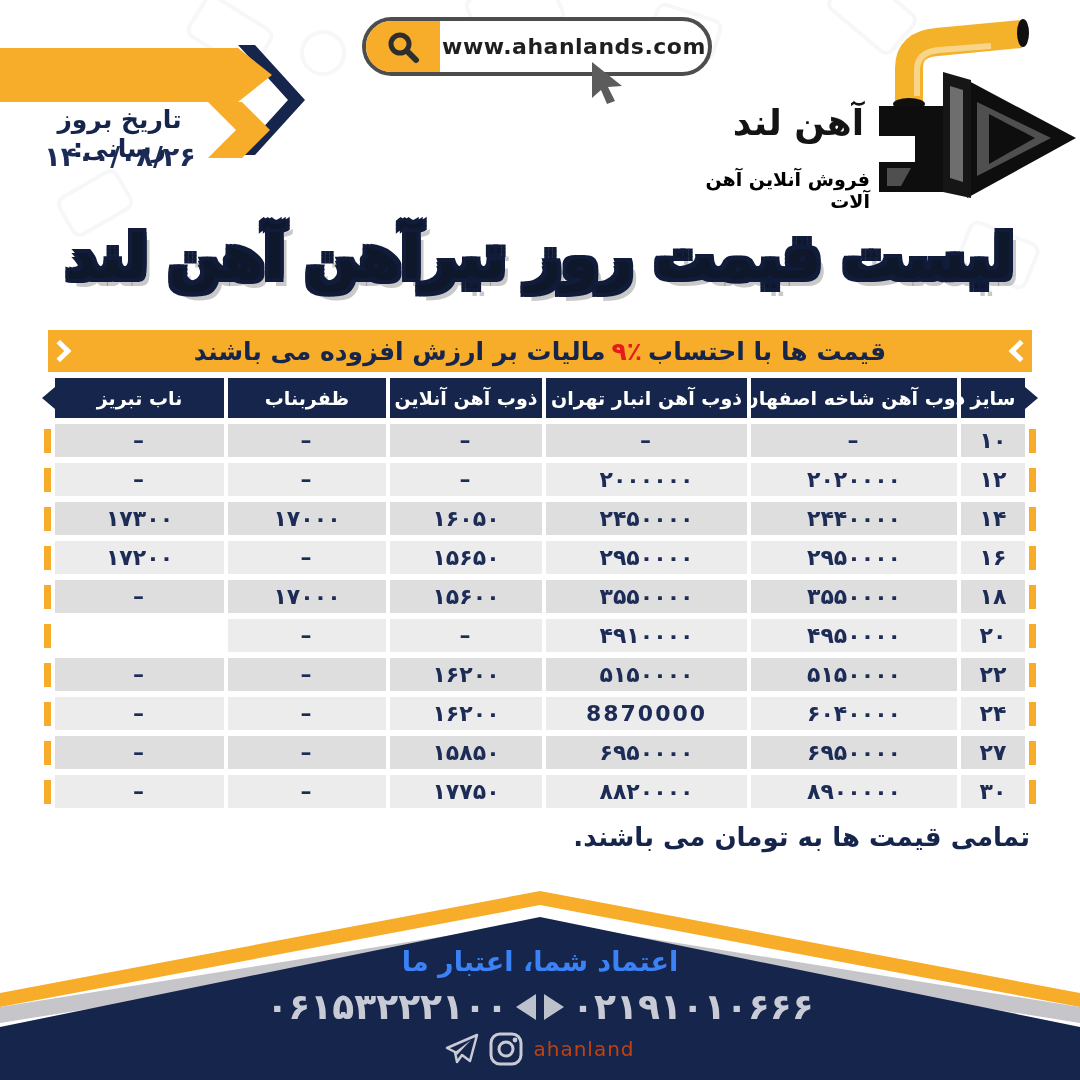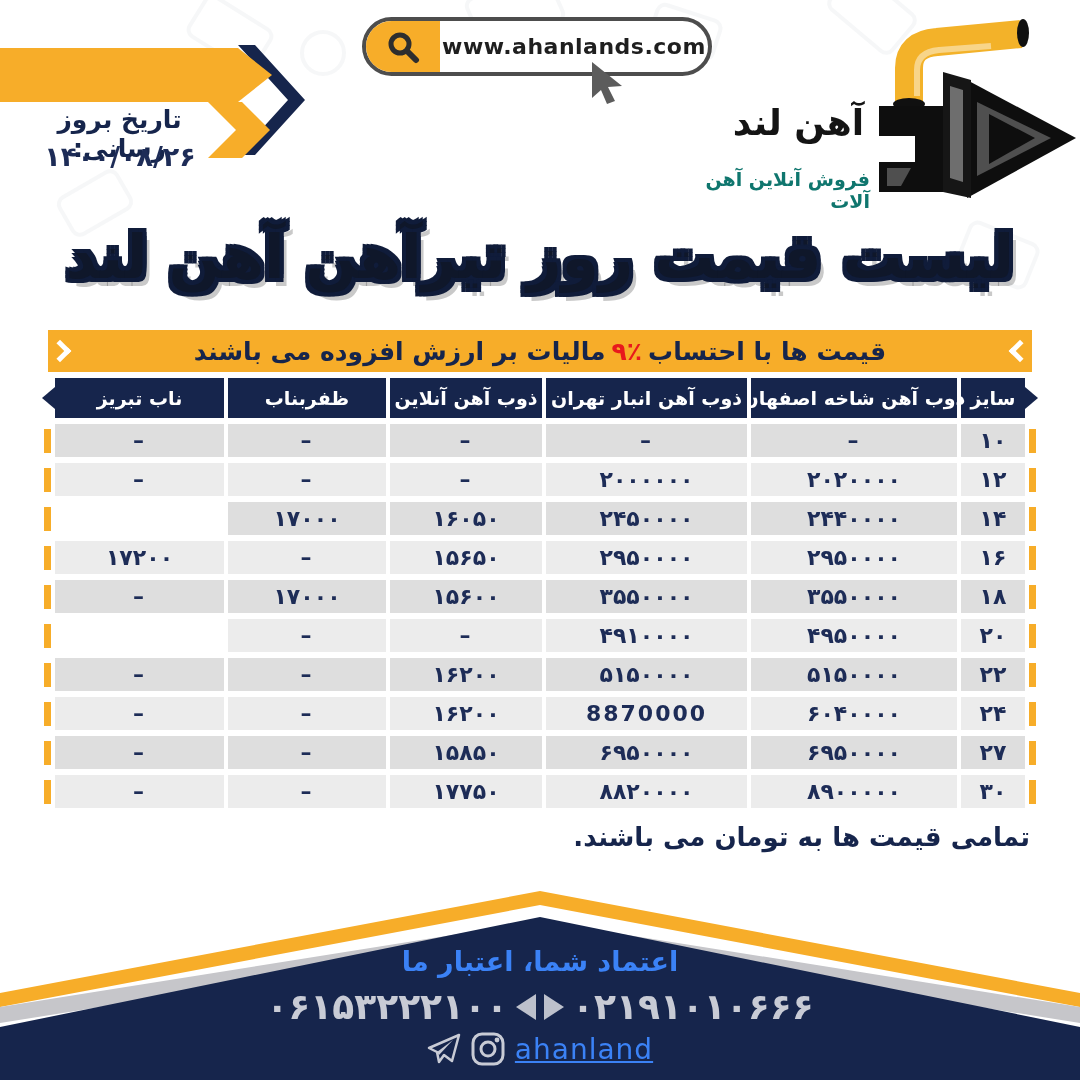--- a/index.html
+++ b/index.html
@@ -27,21 +27,21 @@
   .search-text { flex:1; display:flex; align-items:center; justify-content:center;
     font-size:22px; font-weight:bold; color:#1f1f1f; letter-spacing:.5px; }
   .cursor { position:absolute; left:588px; top:60px; }
 
   
   .logo { position:absolute; left:688px; top:10px; width:388px; height:200px; }
   .logo-icon { position:absolute; right:0; top:0; }
   .logo-title { position:absolute; right:212px; top:92px; direction:rtl;
     font-size:36px; font-weight:900; color:#141414; }
   .logo-sub { position:absolute; right:206px; top:158px; direction:rtl;
-    font-size:19px; font-weight:bold; color:#0f766e; letter-spacing:.5px; }
+    font-size:19px; font-weight:bold; color:#000000; letter-spacing:.5px; }
 
   
   .page-title { position:absolute; left:0; top:222px; width:1080px; text-align:center;
     direction:rtl; font-size:60px; font-weight:900; color:#0f172a;
     text-shadow:-4px -4px 0 #101c3a, 4px -4px 0 #101c3a, -4px 4px 0 #101c3a, 4px 4px 0 #101c3a,
       -4px 0 0 #101c3a, 4px 0 0 #101c3a, 0 -4px 0 #101c3a, 0 4px 0 #101c3a,
       7px 8px 0 rgba(40,40,40,.25); }
 
   
   .tax-banner { position:absolute; left:48px; top:330px; width:984px; height:42px; background:#F7AD29;
@@ -81,21 +81,21 @@
   .footer-slogan { position:absolute; left:0; top:946px; width:1080px; text-align:center; direction:rtl;
     font-size:27px; font-weight:bold; color:#3b82f6; }
   .footer-phones { position:absolute; left:0; top:986px; width:1080px; display:flex;
     align-items:center; justify-content:center; gap:8px; direction:ltr; }
   .phone { font-size:36px; font-weight:900; color:#C8CBD5; letter-spacing:2px; }
   .tri { width:0; height:0; border-top:13px solid transparent; border-bottom:13px solid transparent; }
   .tri.l { border-right:20px solid #BDC1CC; }
   .tri.r { border-left:20px solid #BDC1CC; }
   .footer-social { position:absolute; left:0; top:1032px; width:1080px; display:flex;
     align-items:center; justify-content:center; gap:10px; }
-  .social-handle { font-size:28px; font-weight:500; color:#3b82f6; letter-spacing:1px;text-decoration:underline; }
+  .social-handle { font-size:20px; font-weight:500; color:#c2410c; letter-spacing:1px; }
 </style>
 </head>
 <body>
 
 <div class="stage">
 
   <div>
     <span class="wm" style="left:190px;top:8px;width:80px;height:50px;transform:rotate(32deg);"></span>
     <span class="wm c" style="left:300px;top:30px;width:46px;height:46px;"></span>
     <span class="wm" style="left:470px;top:-20px;width:90px;height:60px;transform:rotate(-24deg);"></span>
@@ -192,20 +192,21 @@
           <div class="td">–</div>
           <div class="td">–</div>
           <div class="td">–</div>
         </div>
         <div class="tr">
           <div class="td">۱۴</div>
           <div class="td">۲۴۴۰۰۰۰</div>
           <div class="td">۲۴۵۰۰۰۰</div>
           <div class="td">۱۶۰۵۰</div>
           <div class="td">۱۷۰۰۰</div>
+          <div class="td">۱۷۳۰۰</div>
         </div>
         <div class="tr">
           <div class="td">۱۶</div>
           <div class="td">۲۹۵۰۰۰۰</div>
           <div class="td">۲۹۵۰۰۰۰</div>
           <div class="td">۱۵۶۵۰</div>
           <div class="td">–</div>
           <div class="td">۱۷۲۰۰</div>
         </div>
         <div class="tr">

